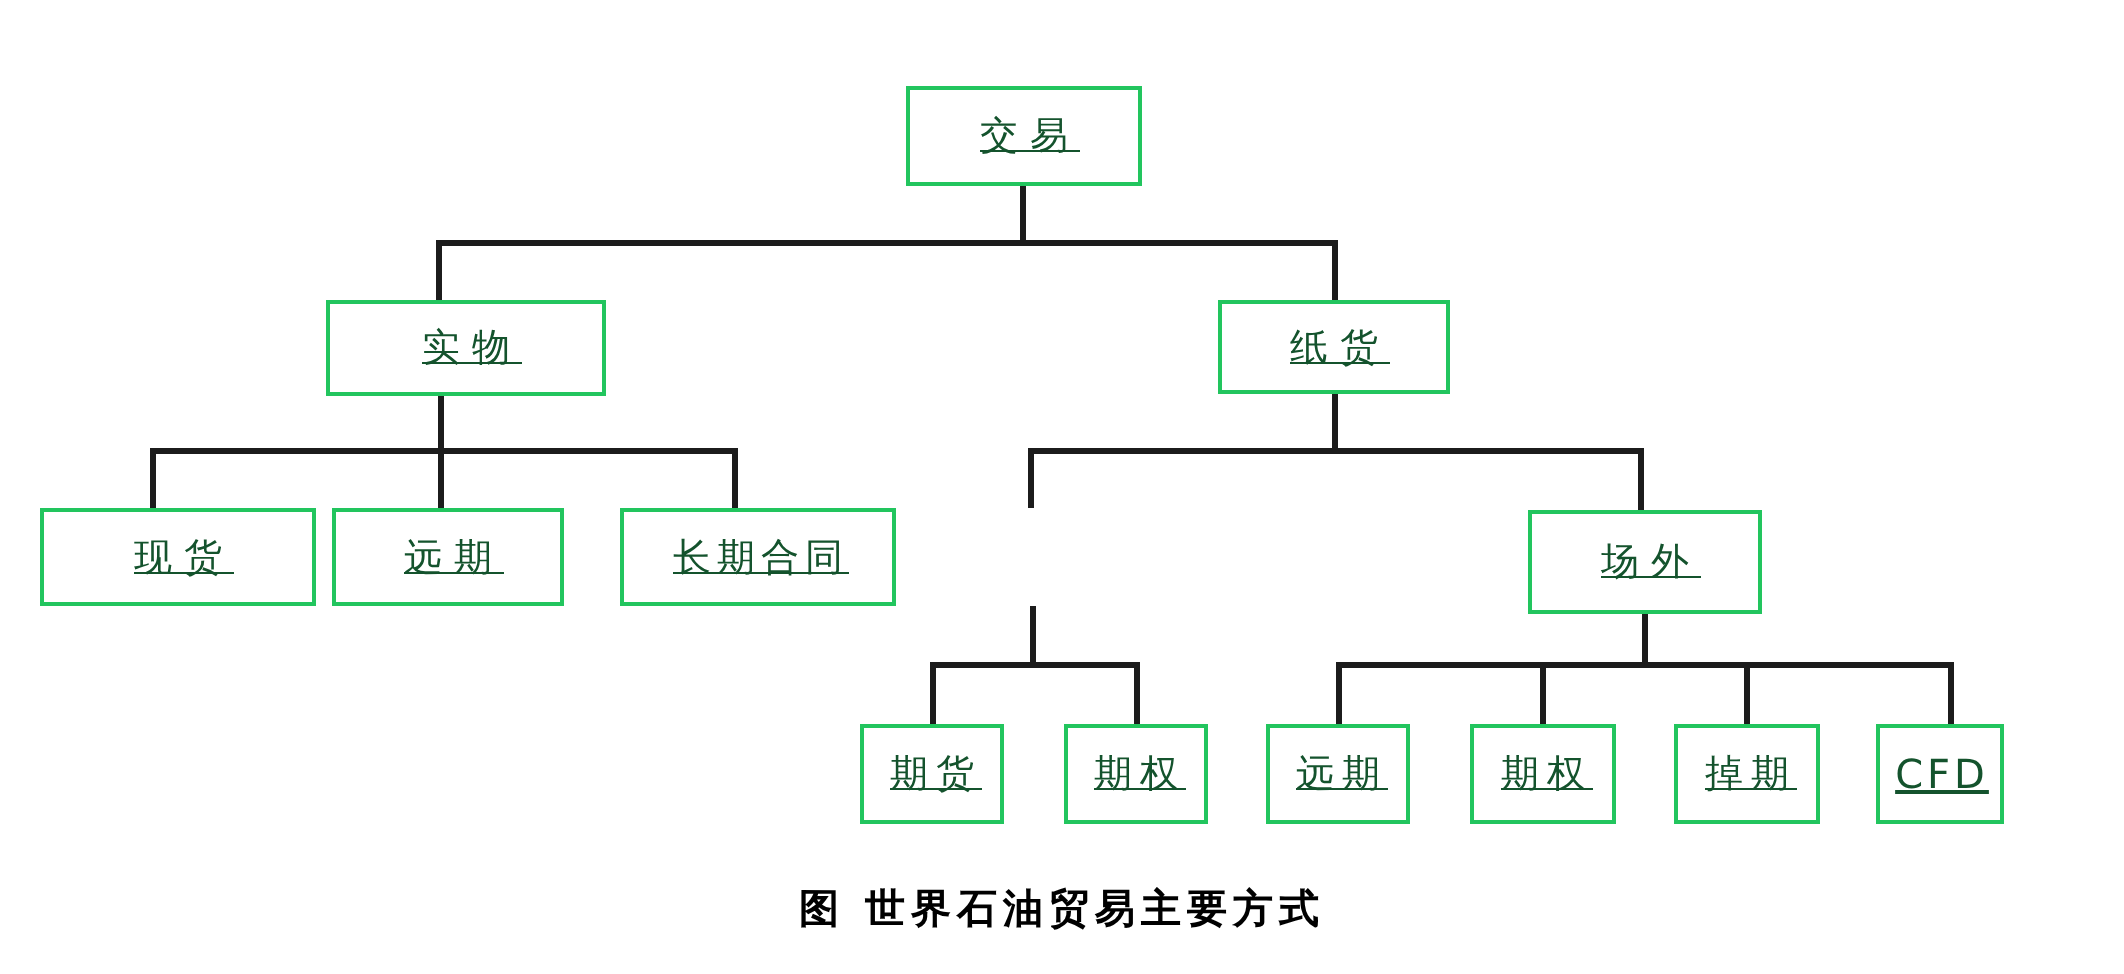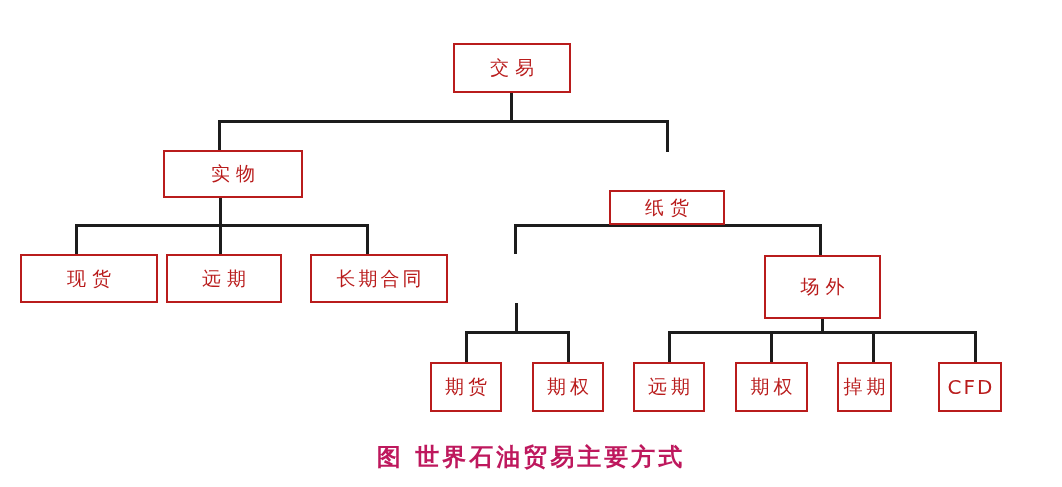--- a/index.html
+++ b/index.html
@@ -11,69 +11,70 @@
     position: relative;
     width: 1062px;
     height: 487px;
     background: #ffffff;
     overflow: hidden;
     font-family: "DejaVu Serif", "Liberation Serif", serif;
   }
   .node {
     position: absolute;
     box-sizing: border-box;
-    border: 2px solid #b91c1c;
+    border: 2px solid #22c55e;
     background: #ffffff;
     display: flex;
     align-items: center;
     justify-content: center;
     font-size: 19px;
-    color: #b91c1c;
+    color: #14532d;
     letter-spacing: 6px;
     text-indent: 6px;
     white-space: nowrap;
     z-index: 2;
+    text-decoration: underline;
   }
   .line {
     position: absolute;
     background: #1c1c1c;
     z-index: 1;
   }
   .caption {
     position: absolute;
     left: 0;
     top: 441px;
     width: 100%;
     text-align: center;
-    font-size: 24px;
+    font-size: 20px;
     font-weight: bold;
-    color: #be185d;
+    color: #000000;
     letter-spacing: 3px;
   }
 </style>
 </head>
 <body>
 
 <div id="stage">
 
   <div class="node" style="left:453px; top:43px; width:118px; height:50px;">交易</div>
 
   <div class="node" style="left:163px; top:150px; width:140px; height:48px;">实物</div>
-  <div class="node" style="left:609px; top:150px; width:116px; height:35px;margin-top:40px;">纸货</div>
+  <div class="node" style="left:609px; top:150px; width:116px; height:47px;">纸货</div>
 
   <div class="node" style="left:20px; top:254px; width:138px; height:49px;">现货</div>
   <div class="node" style="left:166px; top:254px; width:116px; height:49px;">远期</div>
   <div class="node" style="left:310px; top:254px; width:138px; height:49px; letter-spacing:3px; text-indent:3px;">长期合同</div>
-  <div class="node" style="left:764px; top:255px; width:117px; height:64px;">场外</div>
+  <div class="node" style="left:764px; top:255px; width:117px; height:52px;">场外</div>
 
   <div class="node" style="left:430px; top:362px; width:72px; height:50px; letter-spacing:4px; text-indent:4px;">期货</div>
   <div class="node" style="left:532px; top:362px; width:72px; height:50px; letter-spacing:4px; text-indent:4px;">期权</div>
   <div class="node" style="left:633px; top:362px; width:72px; height:50px; letter-spacing:4px; text-indent:4px;">远期</div>
   <div class="node" style="left:735px; top:362px; width:73px; height:50px; letter-spacing:4px; text-indent:4px;">期权</div>
-  <div class="node" style="left:837px; top:362px; width:55px; height:50px; letter-spacing:4px; text-indent:4px;text-align:center;">掉期</div>
+  <div class="node" style="left:837px; top:362px; width:73px; height:50px; letter-spacing:4px; text-indent:4px;text-align:center;">掉期</div>
   <div class="node" style="left:938px; top:362px; width:64px; height:50px; letter-spacing:2px; text-indent:2px; font-family:'DejaVu Sans','Liberation Sans',sans-serif; font-size:20px;">CFD</div>
 
   <div class="line" style="left:510px; top:92px;  width:3px;   height:30px;"></div>
   <div class="line" style="left:218px; top:120px; width:451px; height:3px;"></div>
   <div class="line" style="left:218px; top:120px; width:3px;   height:32px;"></div>
   <div class="line" style="left:666px; top:120px; width:3px;   height:32px;"></div>
 
   <div class="line" style="left:219px; top:198px; width:3px;   height:56px;"></div>
   <div class="line" style="left:75px;  top:224px; width:294px; height:3px;"></div>
   <div class="line" style="left:75px;  top:224px; width:3px;   height:30px;"></div>

